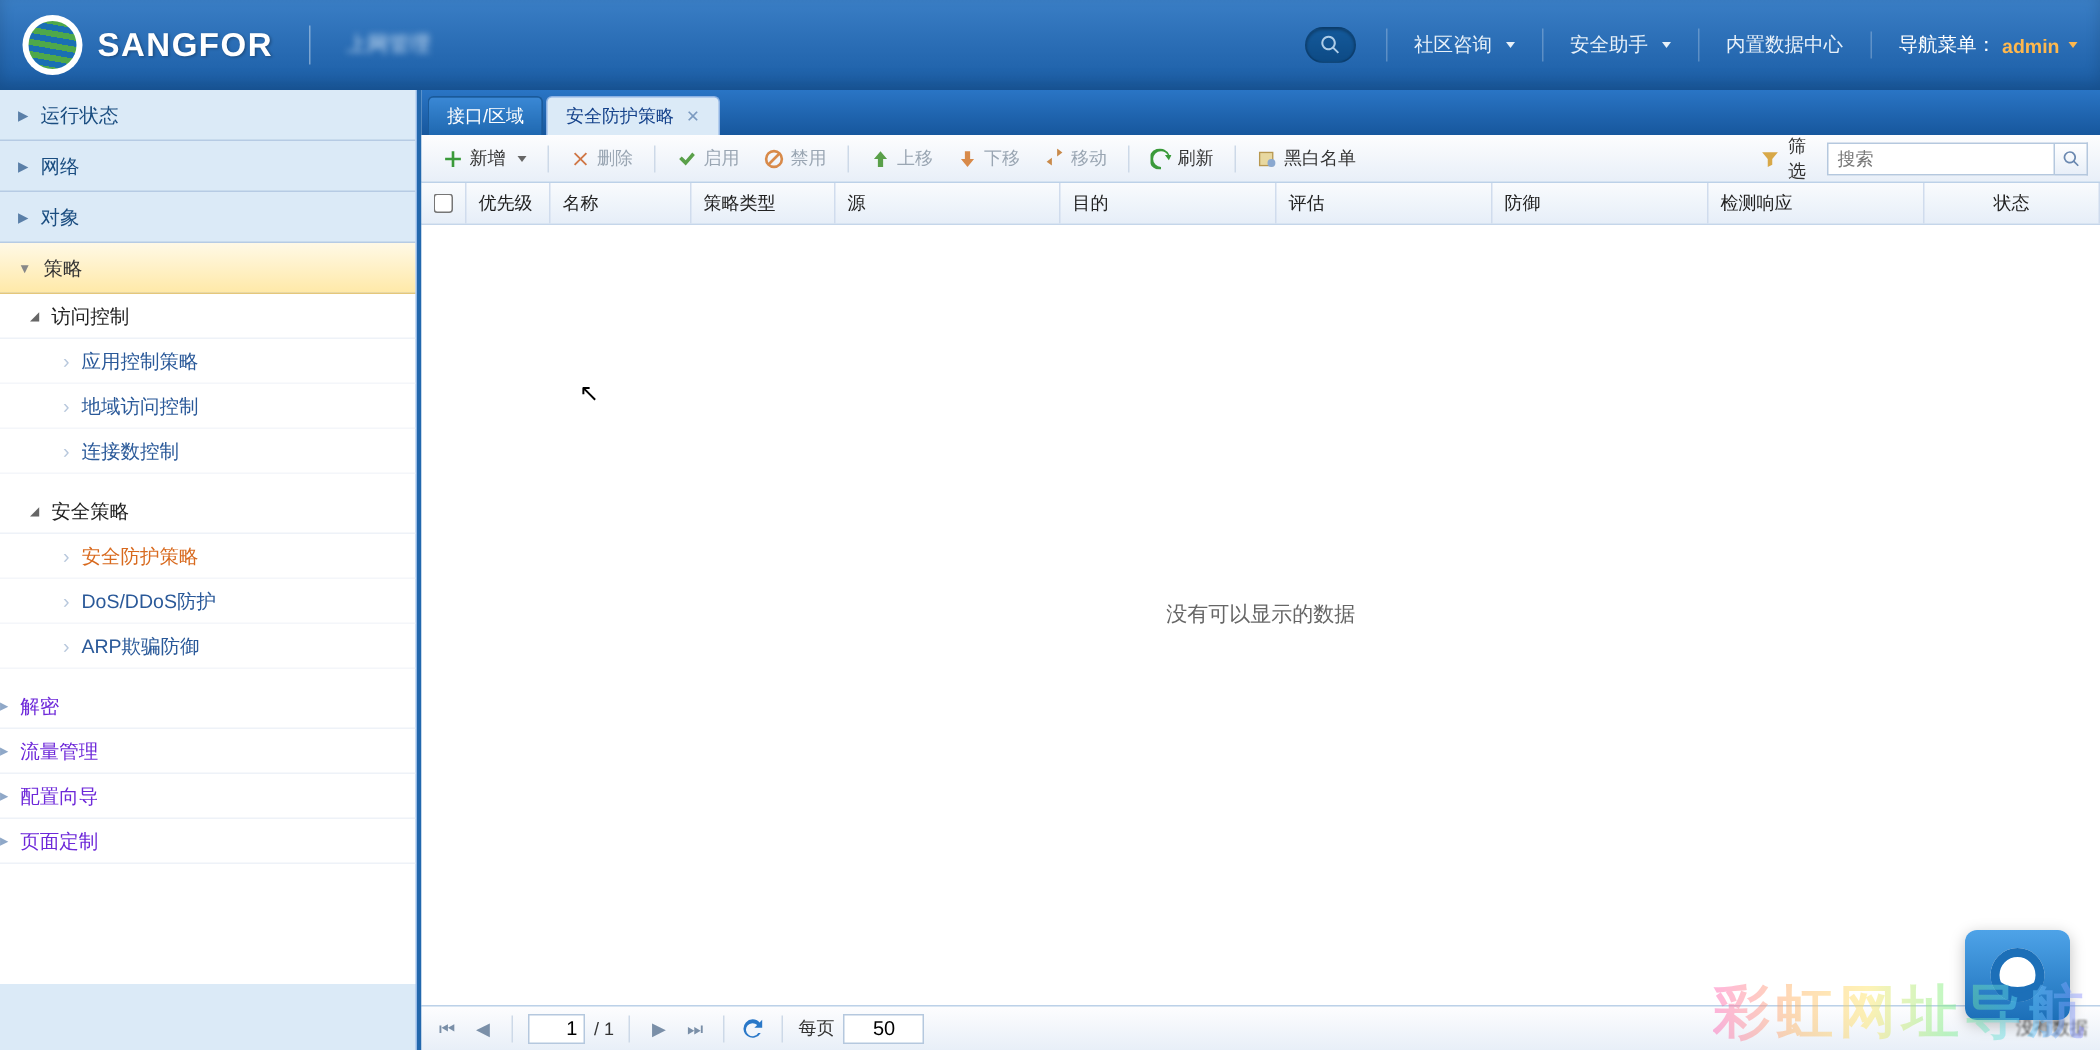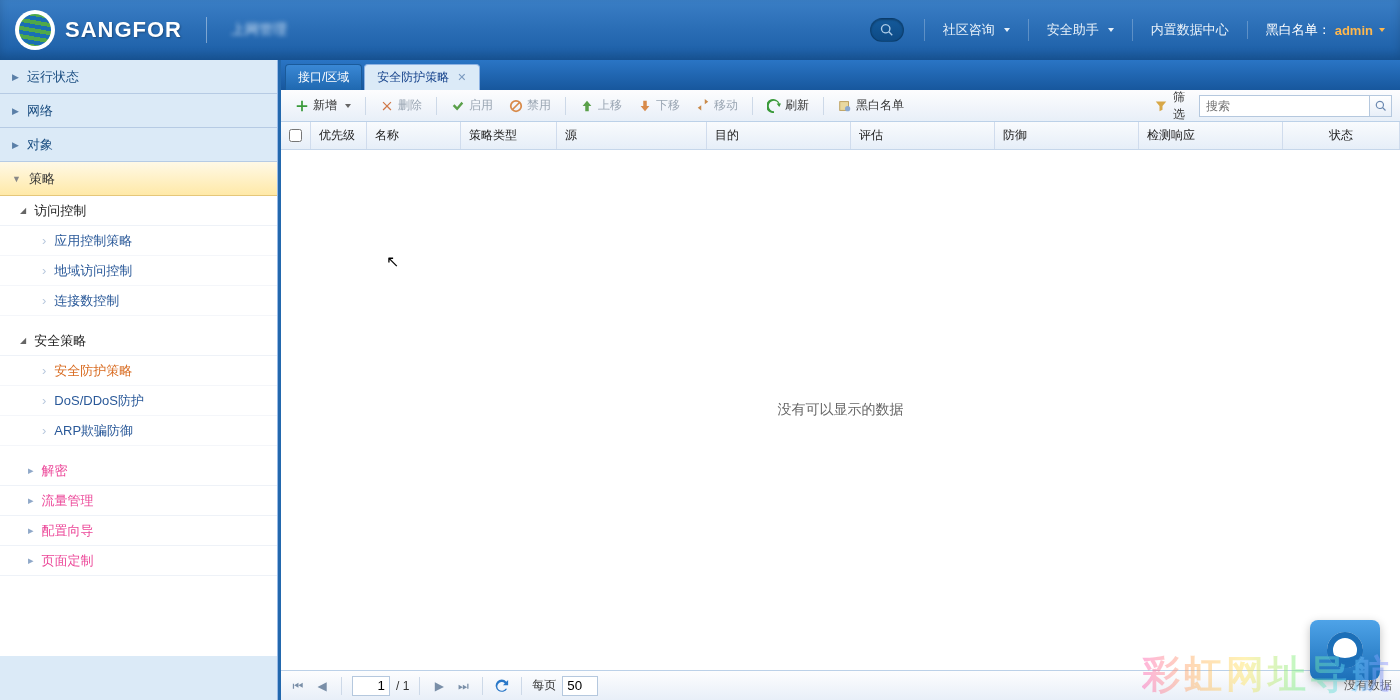--- a/index.html
+++ b/index.html
@@ -32,21 +32,21 @@
 .sidebar-body::-webkit-scrollbar { width: 15px; }
 .sidebar-body::-webkit-scrollbar-track { background: #e5e5e5; }
 .sidebar-body::-webkit-scrollbar-thumb { background: #c0c0c0; border: 1px solid #a0a0a0; }
 
 .nav-cat { height: 34px; display: flex; align-items: center; padding: 0 12px; border-bottom: 1px solid #b6cbe4; background: #dbeaf7; cursor: pointer; font-size: 13px; color: #1a4d80; }
 .nav-cat::before { content: "▶"; font-size: 9px; margin-right: 8px; color: #5a7fa8; }
 .nav-cat.expanded { background: linear-gradient(to bottom, #fff9e6, #ffe9a8); color: #333; border-bottom: 1px solid #e5c77a; }
 .nav-cat.expanded::before { content: "▼"; color: #888; }
 
 .subnav { background: #fff; }
-.sub-item { height: 30px; display: flex; align-items: center; padding-left: 28px; font-size: 13px; color: #ec4899; border-bottom: 1px solid #eef2f8; cursor: pointer; }
+.sub-item { height: 30px; display: flex; align-items: center; font-size: 13px; color: #6d28d9; border-bottom: 1px solid #eef2f8; cursor: pointer; }
 .sub-item::before { content: "▸"; margin-right: 8px; color: #8fa8c8; font-size: 11px; }
 .sub-item.group { padding-left: 20px; color: #222; }
 .sub-item.group::before { content: "◢"; transform: scaleX(-1) rotate(0deg); font-size: 8px; color: #666; margin-right: 8px; }
 .sub-item.group.expanded::before { content: "◢"; transform: rotate(0deg); }
 .sub-leaf { height: 30px; display: flex; align-items: center; padding-left: 42px; font-size: 13px; color: #2a5999; cursor: pointer; border-bottom: 1px solid #f4f6fa; }
 .sub-leaf::before { content: "›"; margin-right: 8px; color: #b8c8dd; font-size: 13px; }
 .sub-leaf.active { color: #d86a1f; }
 
 .main { flex: 1; background: #f1f6fb; display: flex; flex-direction: column; border-left: 3px solid #2368ad; }
 .tabbar { height: 30px; background: linear-gradient(to bottom, #2a75c5, #17579d); display: flex; align-items: flex-end; padding: 0 4px; }
@@ -57,21 +57,21 @@
 
 .toolbar { height: 32px; background: linear-gradient(to bottom, #fdfdfe, #e8eff8); border-bottom: 1px solid #bcd1e8; display: flex; align-items: center; padding: 0 8px; gap: 4px; }
 .tbtn { display: flex; align-items: center; gap: 4px; padding: 3px 6px; cursor: pointer; color: #333; font-size: 12px; border-radius: 2px; }
 .tbtn.disabled { color: #9aa6b3; cursor: default; }
 .tbtn svg, .tbtn .ico { width: 14px; height: 14px; flex-shrink: 0; }
 .tsep { width: 1px; height: 18px; background: #cdd9e8; margin: 0 4px; }
 .dd::after { content: ""; display: inline-block; width: 0; height: 0; border-left: 3px solid transparent; border-right: 3px solid transparent; border-top: 4px solid #666; margin-left: 4px; }
 .toolbar-spacer { flex: 1; }
 .filter-wrap { display: flex; align-items: center; gap: 6px; margin-right: 10px; color: #333; justify-content: space-between; }
 .search-box { display: flex; align-items: center; }
-.search-box input { width: 171px; height: 22px; border: 1px solid #b5c8de; padding: 0 6px; font-size: 12px; color: #888; }
+.search-box input { width: 152px; height: 22px; border: 1px solid #b5c8de; padding: 0 6px; font-size: 12px; color: #888; }
 .search-box button { width: 22px; height: 22px; border: 1px solid #b5c8de; border-left: none; background: linear-gradient(to bottom, #fff, #e8eff8); cursor: pointer; display: flex; align-items: center; justify-content: center; }
 
 .colhead { height: 28px; background: linear-gradient(to bottom, #f9fbfd, #e6eef8); border-bottom: 1px solid #c5d6ea; display: flex; font-size: 12px; color: #222; }
 .colhead > div { border-right: 1px solid #d0dced; padding: 0 8px; display: flex; align-items: center; }
 .col-chk { width: 30px; justify-content: center; }
 .col-pri { width: 56px; }
 .col-name { width: 94px; }
 .col-type { width: 96px; }
 .col-src { width: 150px; }
 .col-dst { width: 144px; }
@@ -81,21 +81,21 @@
 .col-status { flex: 1; justify-content: center; }
 
 .grid-body { flex: 1; background: #fff; display: flex; align-items: center; justify-content: center; color: #666; font-size: 14px; position: relative; }
 .cursor-arrow { position: absolute; top: 102px; left: 105px; font-size: 16px; color: #000; pointer-events: none; }
 
 .pager { height: 30px; background: linear-gradient(to bottom, #fdfdfe, #e8eff8); border-top: 1px solid #bcd1e8; display: flex; align-items: center; padding: 0 8px; gap: 6px; font-size: 12px; color: #333; }
 .pbtn { width: 18px; height: 18px; display: flex; align-items: center; justify-content: center; color: #7a8fa8; cursor: pointer; }
 .pbtn.enabled { color: #2a6db8; cursor: pointer; }
 .pager input { width: 38px; height: 20px; border: 1px solid #b5c8de; text-align: right; padding: 0 4px; }
 .pager .psel { position: relative; }
-.pager .psel input { width: 36px; text-align: left; }
+.pager .psel input { width: 54px; text-align: center; }
 .pager .psep { width: 1px; height: 18px; background: #cdd9e8; margin: 0 4px; }
 .pager-right { margin-left: auto; color: #555; filter: blur(0.6px); }
 
 .widget-bottom { position: absolute; right: 20px; bottom: 20px; width: 70px; height: 60px; background: linear-gradient(to bottom, #4ea3e8, #1c6fb8); border-radius: 8px; box-shadow: 0 3px 10px rgba(0,0,0,0.25); display: flex; align-items: center; justify-content: center; }
 .widget-bottom::before { content: ""; width: 36px; height: 36px; border-radius: 50%; background: #fff; box-shadow: inset 0 0 0 6px #1c6fb8, inset 0 -14px 0 -4px #1c6fb8; }
 
 .watermark { position: absolute; right: 0; bottom: 0; font-size: 38px; font-weight: bold; letter-spacing: 4px; background: linear-gradient(90deg, #ff5db1, #ffae5d, #ffe45d, #7bef7b, #5dd6ff, #9a7bff); -webkit-background-clip: text; background-clip: text; color: transparent; opacity: 0.45; pointer-events: none; padding: 0 6px 0 0; }
 </style>
 </head>
 <body>
@@ -116,21 +116,21 @@
     <div class="nav-link">
         <span>社区咨询</span>
       </div>
     <div class="nav-link">
         <span>安全助手</span>
       </div>
     <div class="nav-link no-arrow">
         <span>内置数据中心</span>
       </div>
     <div class="cur-user">
-      <span>黑白名单：</span>
+      <span>导航菜单：</span>
       <span class="cur-user-val">admin</span>
     </div>
   </div>
 </div>
 
 <div class="body-row">
   <div class="sidebar">
     <div class="sidebar-body">
       <div class="nav-cat">
           <span>运行状态</span>

